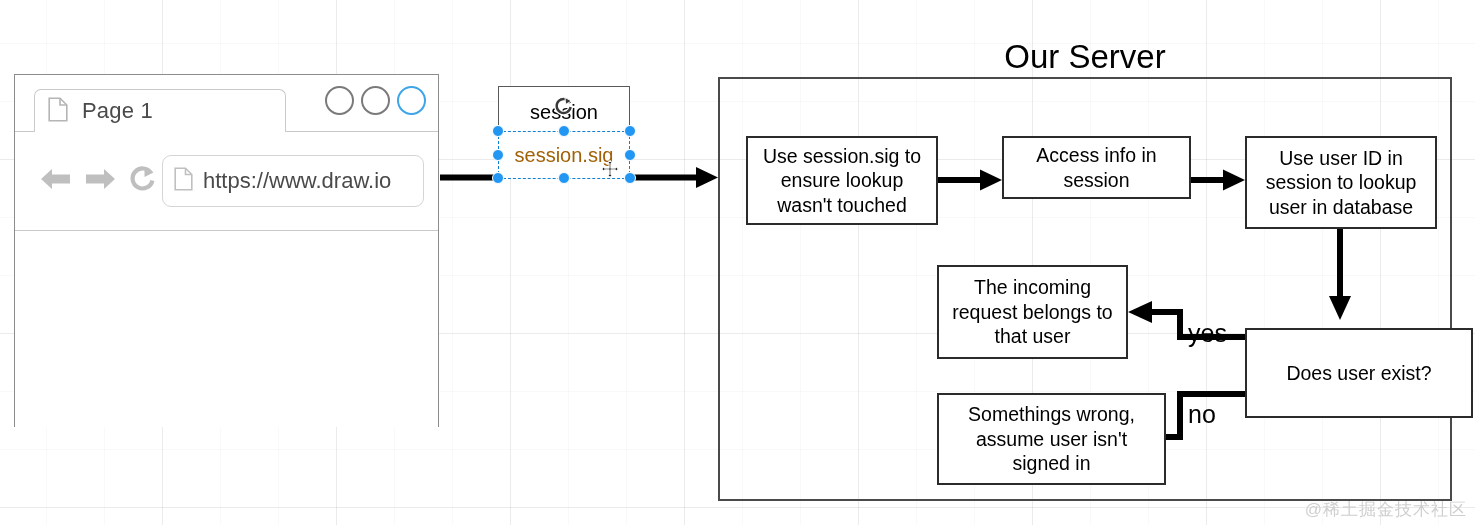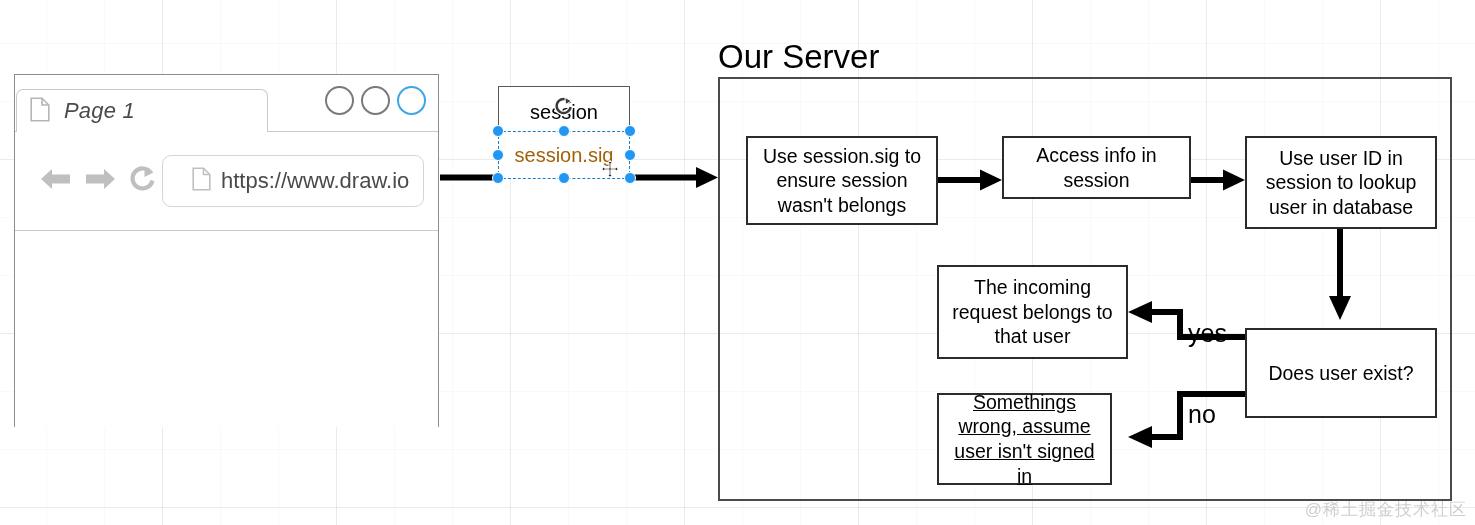--- a/index.html
+++ b/index.html
@@ -34,30 +34,29 @@
   }
   .browser-tabstrip {
     position: absolute;
     left: 0; top: 0;
     width: 100%; height: 57px;
     border-bottom: 1.5px solid #c9c9c9;
     box-sizing: border-box;
   }
   .browser-tab {
     position: absolute;
-    left: 1px; top: 14px;
+    left: 19px; top: 14px;
     width: 252px; height: 43px;
     border: 1.5px solid #c9c9c9;
     border-bottom: none;
     border-radius: 7px 7px 0 0;
     background: #ffffff;
     box-sizing: border-box;
     display: flex;
     align-items: center;
-    font-style: italic;
   }
   .tab-doc-icon {
     margin-left: 13px;
     flex: 0 0 auto;
   }
   .tab-label {
     margin-left: 14px;
     font-size: 22px;
     color: #4a4a4a;
     letter-spacing: 0.2px;
@@ -92,21 +91,20 @@
   .urlbar {
     position: absolute;
     left: 147px; top: 23px;
     width: 262px; height: 52px;
     border: 1.5px solid #d5d5d5;
     border-radius: 9px;
     background: #ffffff;
     box-sizing: border-box;
     display: flex;
     align-items: center;
-    padding-left: 18px;
   }
   .url-doc-icon { margin-left: 11px; flex: 0 0 auto; }
   .url-text {
     margin-left: 10px;
     font-size: 22px;
     color: #4a4a4a;
     white-space: nowrap;
   }
   .browser-viewport {
     position: absolute;
@@ -143,20 +141,21 @@
     left: 718px; top: 77px;
     width: 734px; height: 424px;
     border: 2.2px solid #4a4a4a;
     background: transparent;
     box-sizing: border-box;
   }
   .server-title {
     position: absolute;
     left: 718px; top: 38px;
     width: 734px;
+    text-align: center;
     font-size: 33px;
     color: #000000;
   }
   .edge-label {
     position: absolute;
     font-size: 25px;
     color: #000000;
     background: transparent;
   }
 
@@ -337,40 +336,40 @@
   <span class="cursor-move">
     <svg width="18" height="18" viewBox="0 0 18 18">
       <path d="M9 0.5 L11.8 3.6 H9.9 V8.1 H14.4 V6.2 L17.5 9 L14.4 11.8 V9.9 H9.9 V14.4 H11.8 L9 17.5 L6.2 14.4 H8.1 V9.9 H3.6 V11.8 L0.5 9 L3.6 6.2 V8.1 H8.1 V3.6 H6.2 Z" fill="#1c1c1c" stroke="#ffffff" stroke-width="1.1" stroke-linejoin="round"></path>
     </svg>
   </span>
 
   <div class="server-title">Our Server</div>
   <div class="server-frame"></div>
 
   <div class="fbox" style="left:746px; top:136px; width:192px; height:89px;">
-    <span>Use session.sig to ensure session wasn't belongs</span>
+    <span>Use session.sig to ensure lookup wasn't touched</span>
   </div>
 
   <div class="fbox" style="left:1002px; top:136px; width:189px; height:63px;">
     <span>Access info in session</span>
   </div>
 
   <div class="fbox" style="left:1245px; top:136px; width:192px; height:93px;justify-content:center;">
     <span>Use user ID in session to lookup user in database</span>
   </div>
 
-  <div class="fbox" style="left:1245px; top:328px; width:192px; height:90px;">
+  <div class="fbox" style="left:1245px; top:328px; width:228px; height:90px;">
     <span>Does user exist?</span>
   </div>
 
   <div class="fbox" style="left:937px; top:265px; width:191px; height:94px;">
     <span>The incoming request belongs to that user</span>
   </div>
 
-  <div class="fbox" style="left:937px; top:393px; width:175px; height:92px;text-decoration:underline;">
+  <div class="fbox" style="left:937px; top:393px; width:229px; height:92px;">
     <span>Somethings wrong, assume user isn't signed in</span>
   </div>
 
   <div class="edge-label" style="left:1188px; top:319px;">yes</div>
   <div class="edge-label" style="left:1188px; top:400px;">no</div>
 
   <div class="watermark">@稀土掘金技术社区</div>
 
 </div>
 

